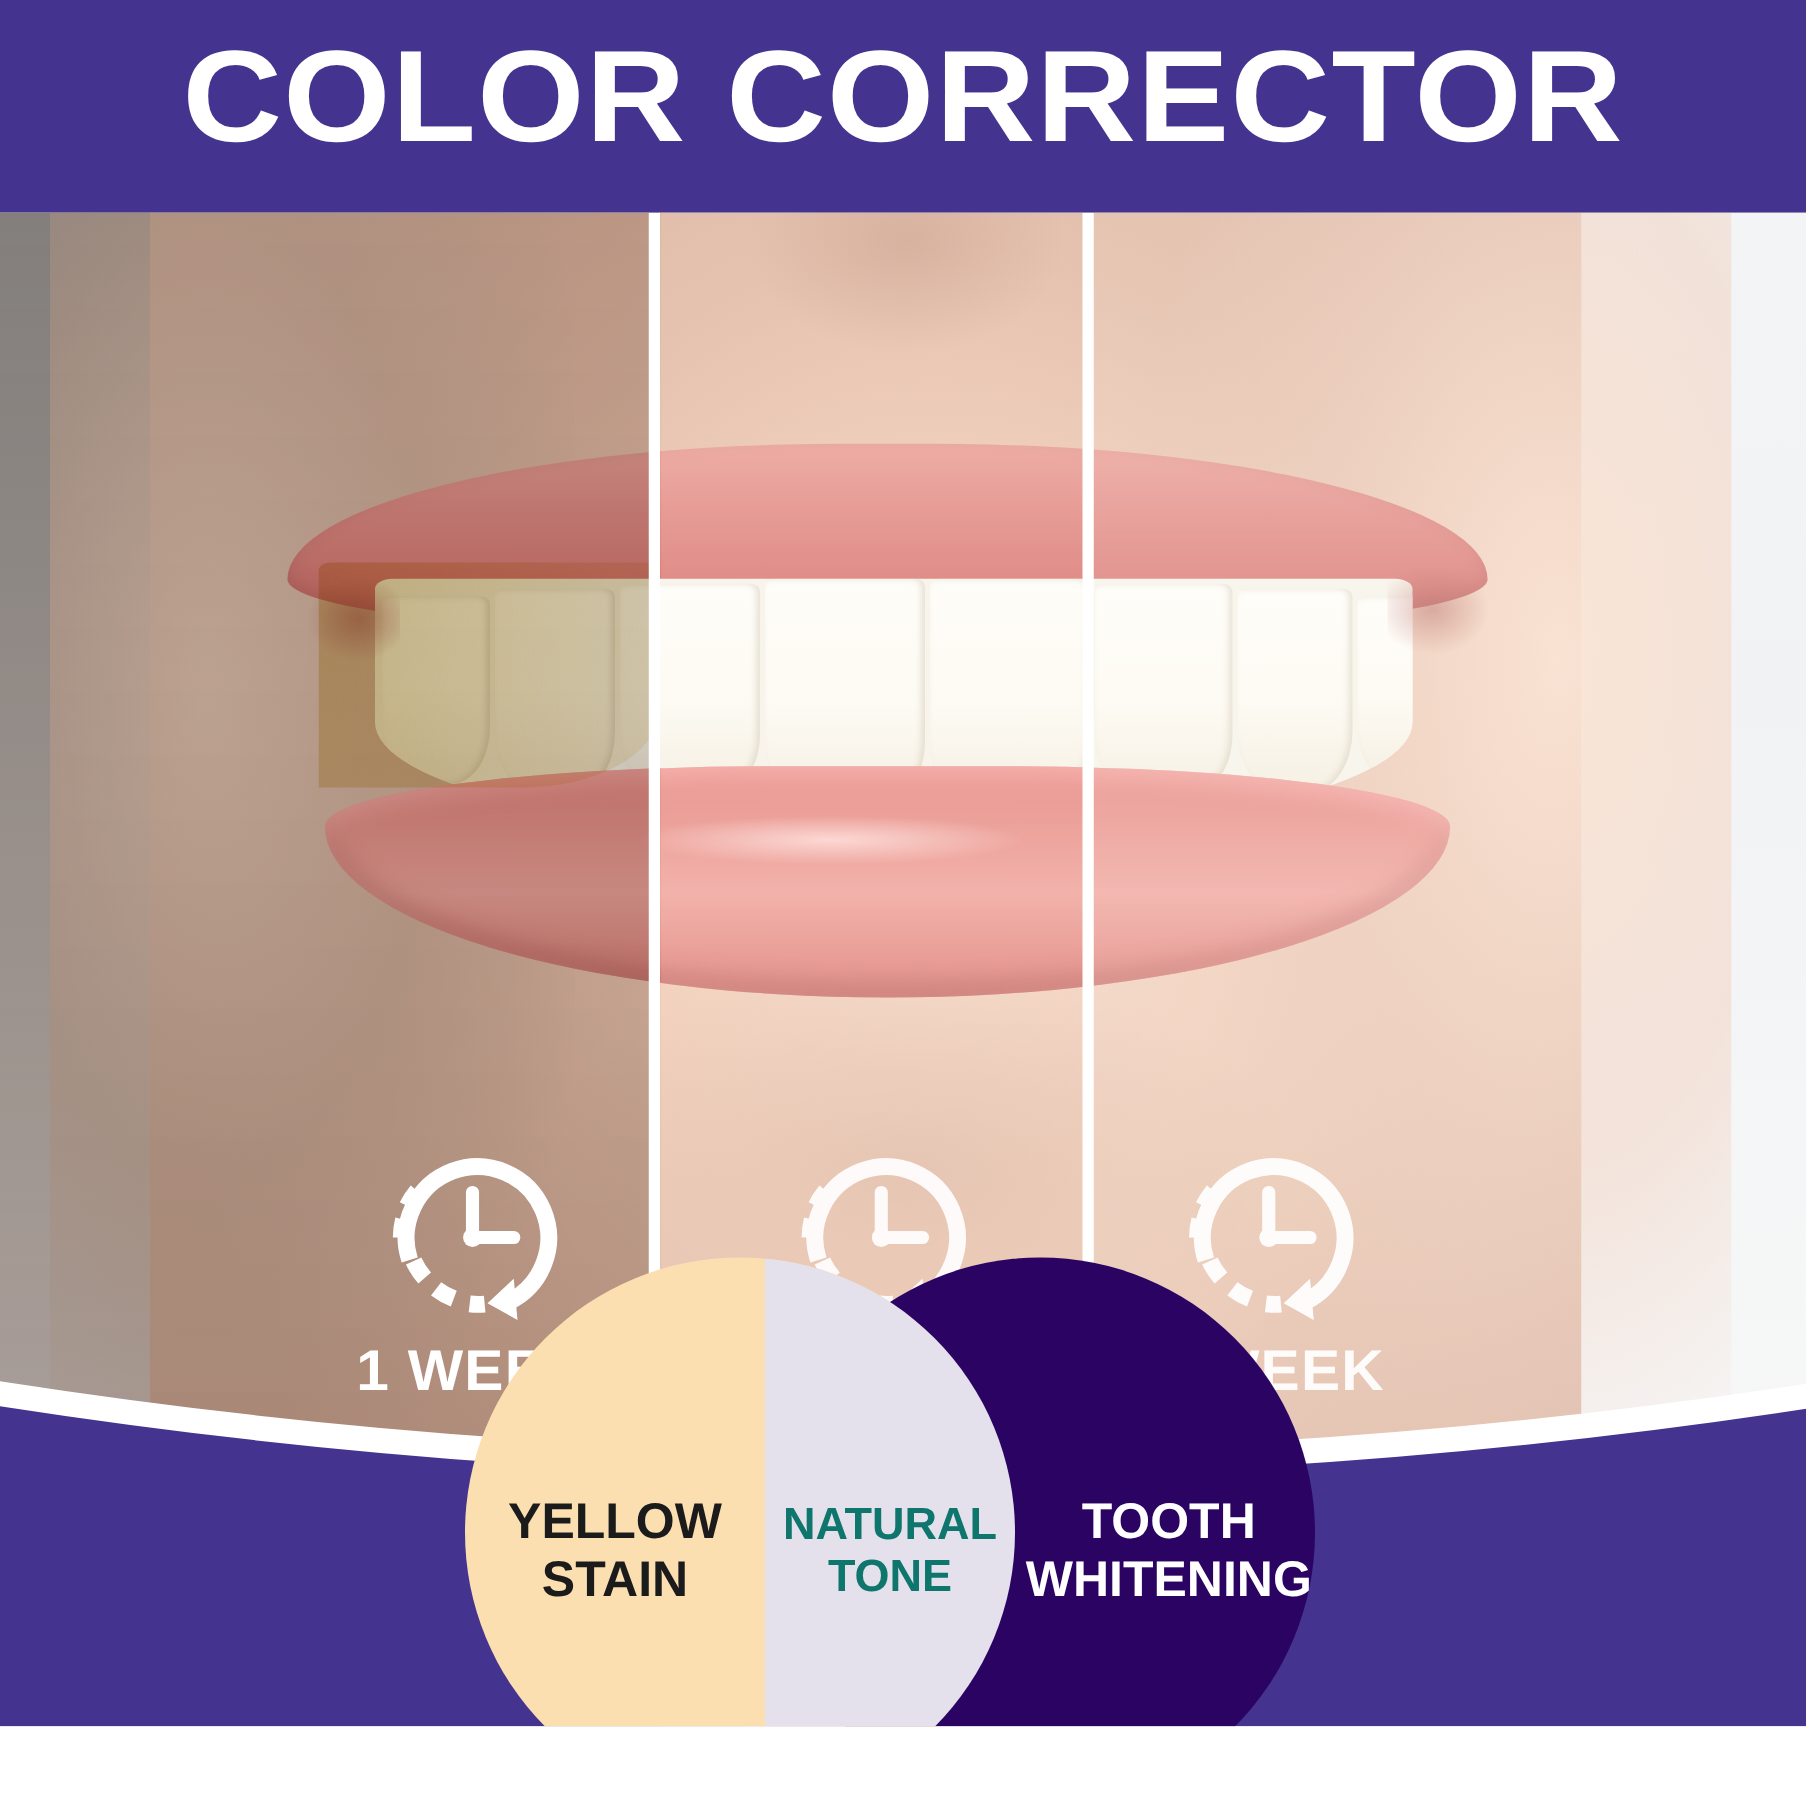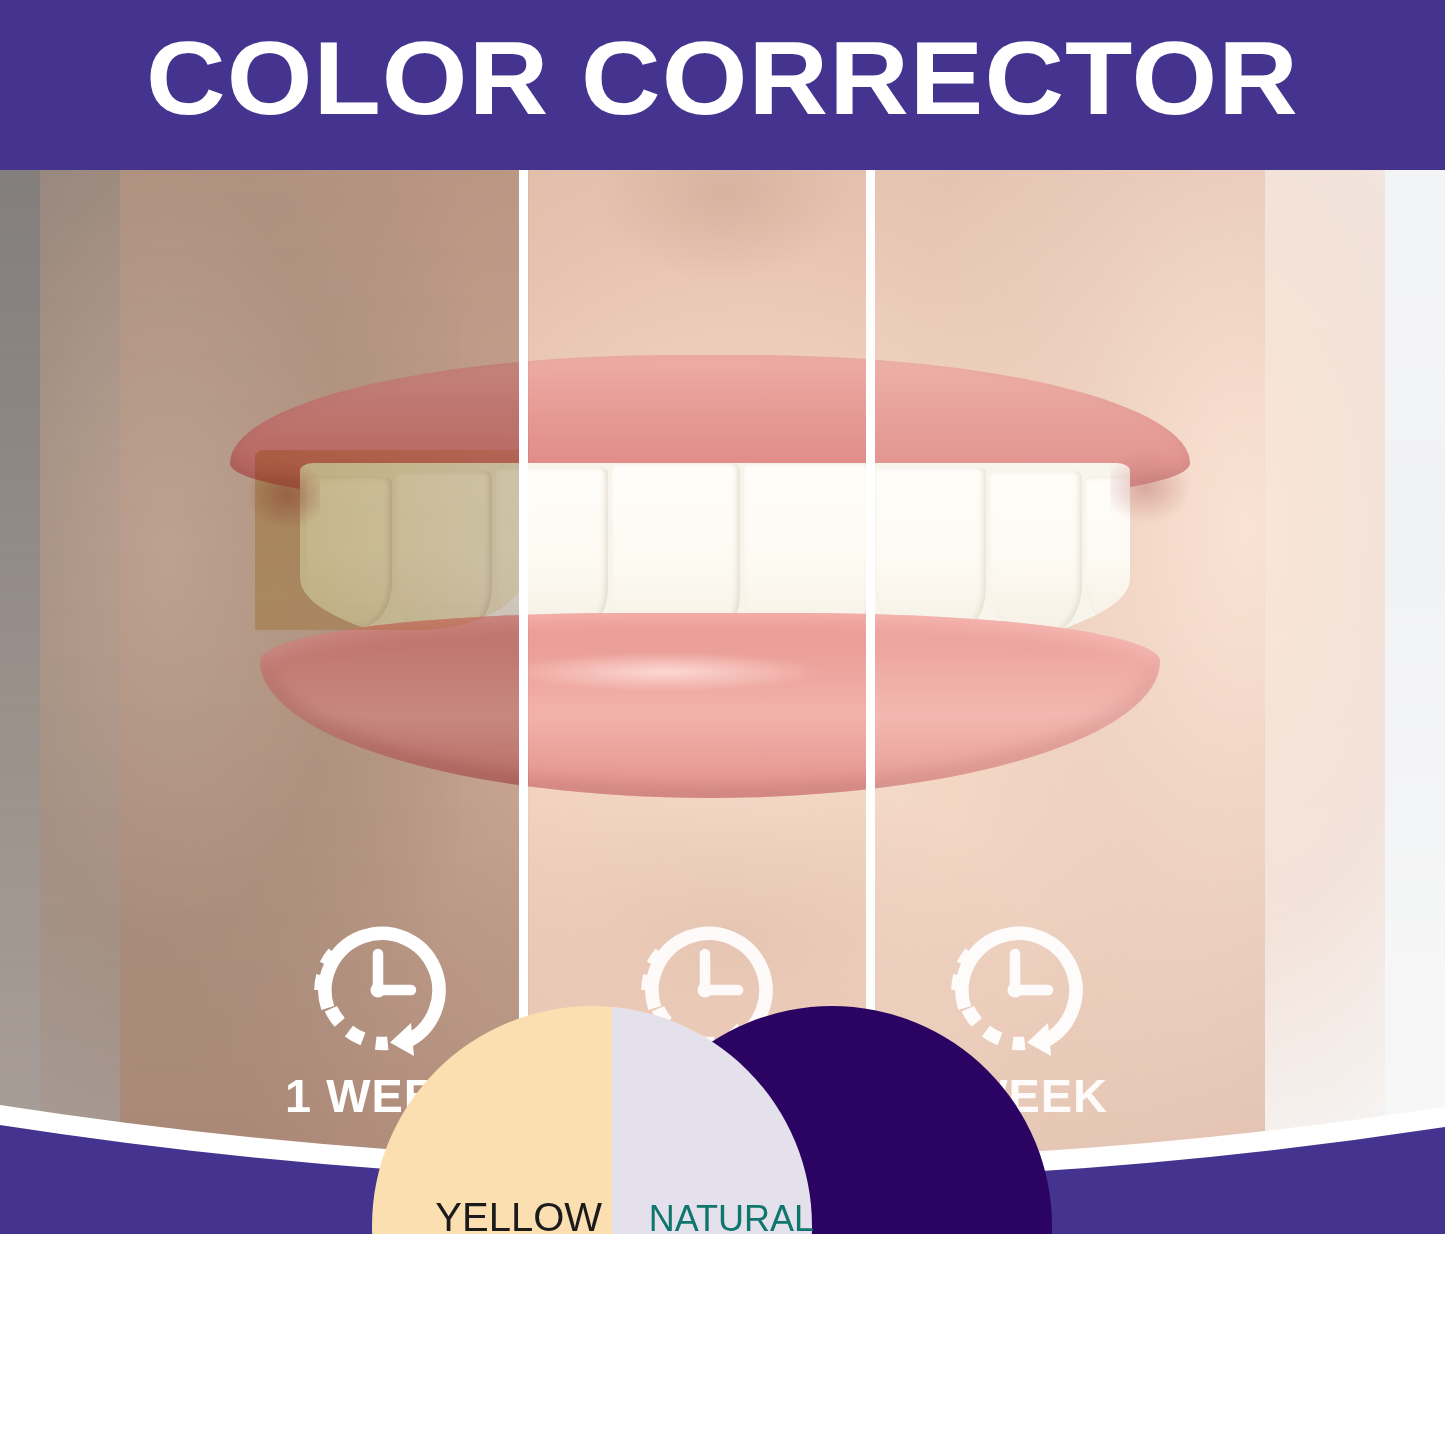--- a/index.html
+++ b/index.html
@@ -2,21 +2,21 @@
 <html><head>
 <meta charset="utf-8">
 <title>Color Corrector</title>
 <style>
   html,body{margin:0;padding:0;background:#fff;}
   body{font-family:"Liberation Sans",sans-serif;}
 
   #page{
     position:relative;
     width:1445px;
-    height:1234px;
+    height:1381px;
     overflow:hidden;
     background:#ffffff;
   }
 
   
   #header-band{
     position:absolute;
     left:0; top:0;
     width:1445px; height:170px;
     background:#443490;
@@ -221,23 +221,23 @@
   }
   #venn-overlap .lens{
     position:absolute;
     left:-240px; top:0;
     width:440px; height:440px;
     border-radius:50%;
     background:#e4e0ec;
   }
   .venn-label{
     position:absolute;
-    text-align:right;
+    text-align:center;
     font-family:"Liberation Sans",sans-serif;
-    font-weight:400;
+    font-weight:700;
     line-height:1.18;
     white-space:pre-line;
   }
   #venn-label-yellow{
     left:10px; top:188px; width:220px;
     color:#1b1b1b; font-size:40px;
   }
   #venn-label-natural{
     left:238px; top:192px; width:204px;
     color:#0f766e; font-size:36px;
@@ -366,15 +366,17 @@
     <div class="venn-circle" id="venn-circle-yellow"></div>
     <div class="venn-circle" id="venn-circle-dark"></div>
     <div id="venn-overlap">
       <div class="lens"></div>
     </div>
 
     <div class="venn-label" id="venn-label-yellow">YELLOW
 STAIN</div>
     <div class="venn-label" id="venn-label-natural">NATURAL
 TONE</div>
+    <div class="venn-label" id="venn-label-dark">TOOTH
+WHITENING</div>
   </div>
 
 </div>
 
 </body></html>

